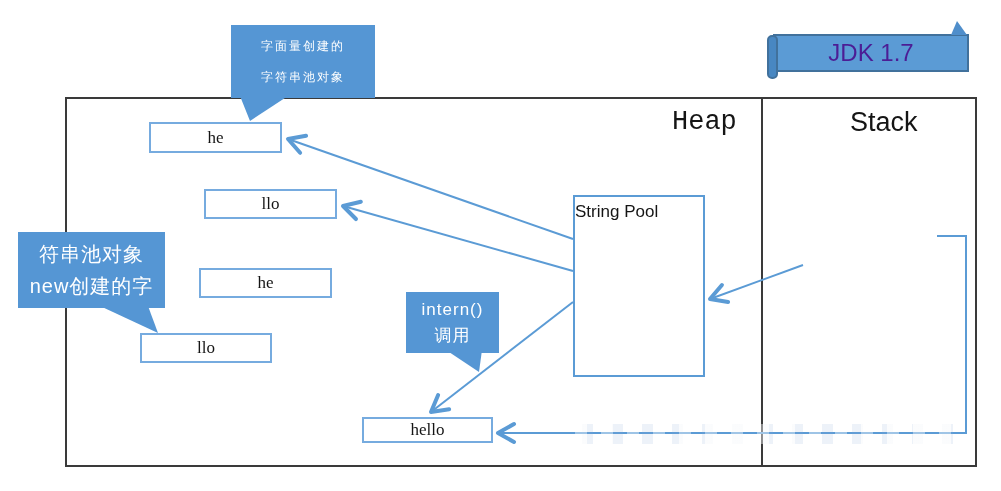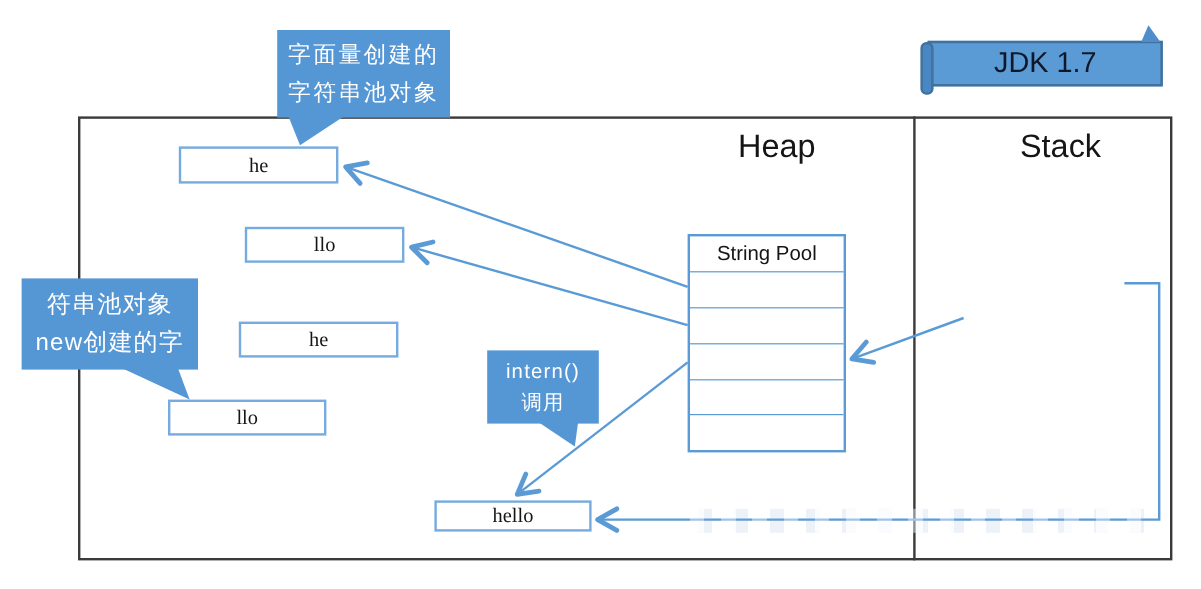--- a/index.html
+++ b/index.html
@@ -10,62 +10,62 @@
   .container{left:65px;top:97px;width:912px;height:370px;box-sizing:border-box;
              border:2px solid #3a3a3a;background:transparent;}
   .divider{left:761px;top:97px;width:2px;height:370px;background:#3a3a3a;}
   .region-label{font-size:27px;color:#151515;white-space:nowrap;}
   
   .sbox{box-sizing:border-box;background:#ffffff;border:2px solid #76ABDF;
         display:flex;align-items:center;justify-content:center;
         font-size:17px;color:#151515;font-family:Liberation Serif, serif;}
   
   .vtable{box-sizing:border-box;background:#ffffff;border:2px solid #5B9BD5;
-          display:flex;flex-direction:column;}
+          display:flex;flex-direction:row;}
   .vrow{box-sizing:border-box;display:flex;align-items:center;justify-content:center;
         font-size:17px;color:#151515;border-top:1.5px solid #5B9BD5;}
   .vrow:first-child{border-top:none;}
   .sp-head{height:30px;} .sp-row{height:30.4px;}
   .lv-head{height:30px;} .lv-row-s1{height:30px;font-size:16px;}
   .lv-row-s2{height:28px;font-size:16px;} .lv-row{height:31.6px;}
   
   .callout{box-sizing:border-box;background:#5596D4;color:#ffffff;text-align:center;
            display:flex;flex-direction:column;align-items:center;justify-content:center;}
   .callout .cl{white-space:nowrap;}
-  .literal-callout{left:231px;top:25px;width:144px;height:73px;font-size:19px;
+  .literal-callout{left:231px;top:25px;width:144px;height:73px;font-size:12px;
                    letter-spacing:2px;line-height:31px;}
   .new-callout{left:18px;top:232px;width:147px;height:76px;font-size:20px;
                letter-spacing:1px;line-height:32px;}
   .intern-callout{left:406px;top:292px;width:93px;height:61px;font-size:17px;
                   letter-spacing:1px;line-height:26px;}
   
   .banner-rect{left:773px;top:34px;width:196px;height:38px;box-sizing:border-box;
                background:#5B9BD5;border:2px solid #41719C;display:flex;
-               align-items:center;justify-content:center;color:#0f172a;font-size:24px;}
+               align-items:center;justify-content:center;color:#4c1d95;font-size:24px;}
   .banner-roll{left:767px;top:35px;width:11px;height:44px;box-sizing:border-box;
                background:#4887C2;border:2px solid #41719C;border-radius:5px;}
   .banner-fold{left:951px;top:21px;width:0;height:0;
                border-left:6px solid transparent;border-right:10px solid transparent;
                border-bottom:14px solid #4F8ECB;}
   
   .watermark{left:575px;top:424px;width:385px;height:20px;opacity:.55;
      background:
        repeating-linear-gradient(90deg, rgba(255,255,255,.75) 0 12px, transparent 12px 26px),
        repeating-linear-gradient(90deg, transparent 0 7px, rgba(140,170,215,.28) 7px 18px, transparent 18px 30px);}
   svg.layer{left:0;top:0;}
 </style>
 </head>
 <body>
 
 <div class="stage">
 
   <div class="abs container"></div>
   <div class="abs divider"></div>
 
-  <div class="abs region-label" style="left:615px;top:107px;">Heap</div>
+  <div class="abs region-label" style="left:672px;top:107px;font-family:Liberation Mono, monospace;">Heap</div>
   <div class="abs region-label" style="left:850px;top:107px;">Stack</div>
 
   <div class="abs sbox" style="left:149px;top:122px;width:133px;height:31px;">he</div>
   <div class="abs sbox" style="left:204px;top:189px;width:133px;height:30px;">llo</div>
   <div class="abs sbox" style="left:199px;top:268px;width:133px;height:30px;">he</div>
   <div class="abs sbox" style="left:140px;top:333px;width:132px;height:30px;">llo</div>
   <div class="abs sbox" style="left:362px;top:417px;width:131px;height:26px;">hello</div>
 
   <div class="abs vtable" style="left:573px;top:195px;width:132px;height:182px;">
     <div class="vrow sp-head">String Pool</div>

